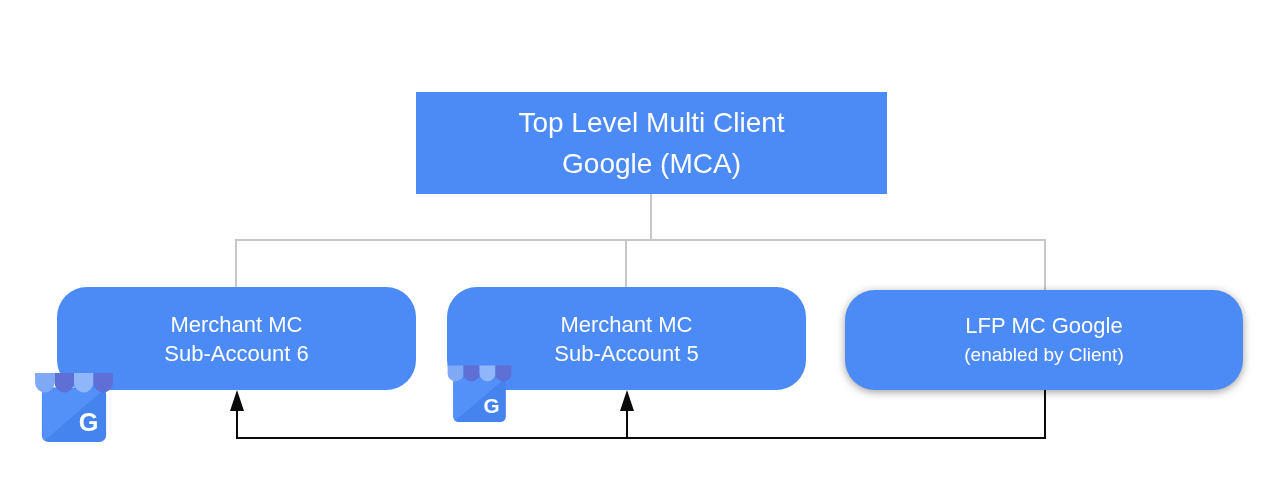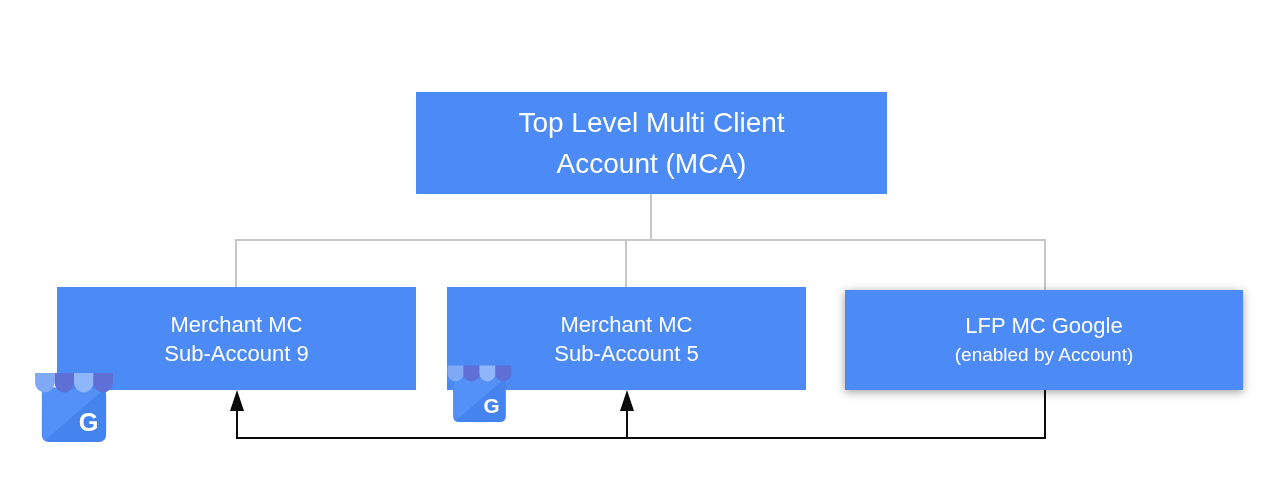--- a/index.html
+++ b/index.html
@@ -21,21 +21,21 @@
     flex-direction: column;
     align-items: center;
     justify-content: center;
     text-align: center;
   }
   .node-root {
     left: 416px; top: 92px; width: 471px; height: 102px;
     font-size: 28px; line-height: 41px;
   }
   .node-child {
-    font-size: 22px; line-height: 29px;
+    font-size: 22px; line-height: 29px; border-radius: 30px;
   }
   .node-c1 { left: 57px;  top: 287px; width: 359px; height: 103px; }
   .node-c2 { left: 447px; top: 287px; width: 359px; height: 103px; }
   .node-c3 {
     left: 845px; top: 290px; width: 398px; height: 100px;
     box-shadow: 0 2px 9px rgba(0,0,0,0.38);
   }
   .node-c3 .line2 { font-size: 19px; }
 
   .line { position: absolute; }
@@ -69,42 +69,42 @@
   .gmb-1 { left: 33px;  top: 370px; width: 82px; height: 73px; }
   .gmb-2 { left: 446px; top: 362px; width: 67px; height: 62px; }
 </style>
 </head>
 <body>
 
 <div class="canvas">
 
   <div class="node node-root">
     <div class="line1">Top Level Multi Client</div>
-    <div class="line2">Account (MCA)</div>
+    <div class="line2">Google (MCA)</div>
   </div>
 
   <div class="line gray stem-root"></div>
   <div class="line gray tree-h"></div>
   <div class="line gray drop-1"></div>
   <div class="line gray drop-2"></div>
   <div class="line gray drop-3"></div>
 
   <div class="node node-child node-c1">
     <div class="line1">Merchant MC</div>
-    <div class="line2">Sub-Account 9</div>
+    <div class="line2">Sub-Account 6</div>
   </div>
 
   <div class="node node-child node-c2">
     <div class="line1">Merchant MC</div>
     <div class="line2">Sub-Account 5</div>
   </div>
 
   <div class="node node-child node-c3">
     <div class="line1">LFP MC Google</div>
-    <div class="line2">(enabled by Account)</div>
+    <div class="line2">(enabled by Client)</div>
   </div>
 
   <div class="line black lfp-stem"></div>
   <div class="line black bottom-h"></div>
   <div class="line black arrow1-stem"></div>
   <div class="line black arrow2-stem"></div>
   <div class="arrowhead arrowhead-1"></div>
   <div class="arrowhead arrowhead-2"></div>
 
   <svg class="gmb gmb-1" viewBox="0 0 84 75">

